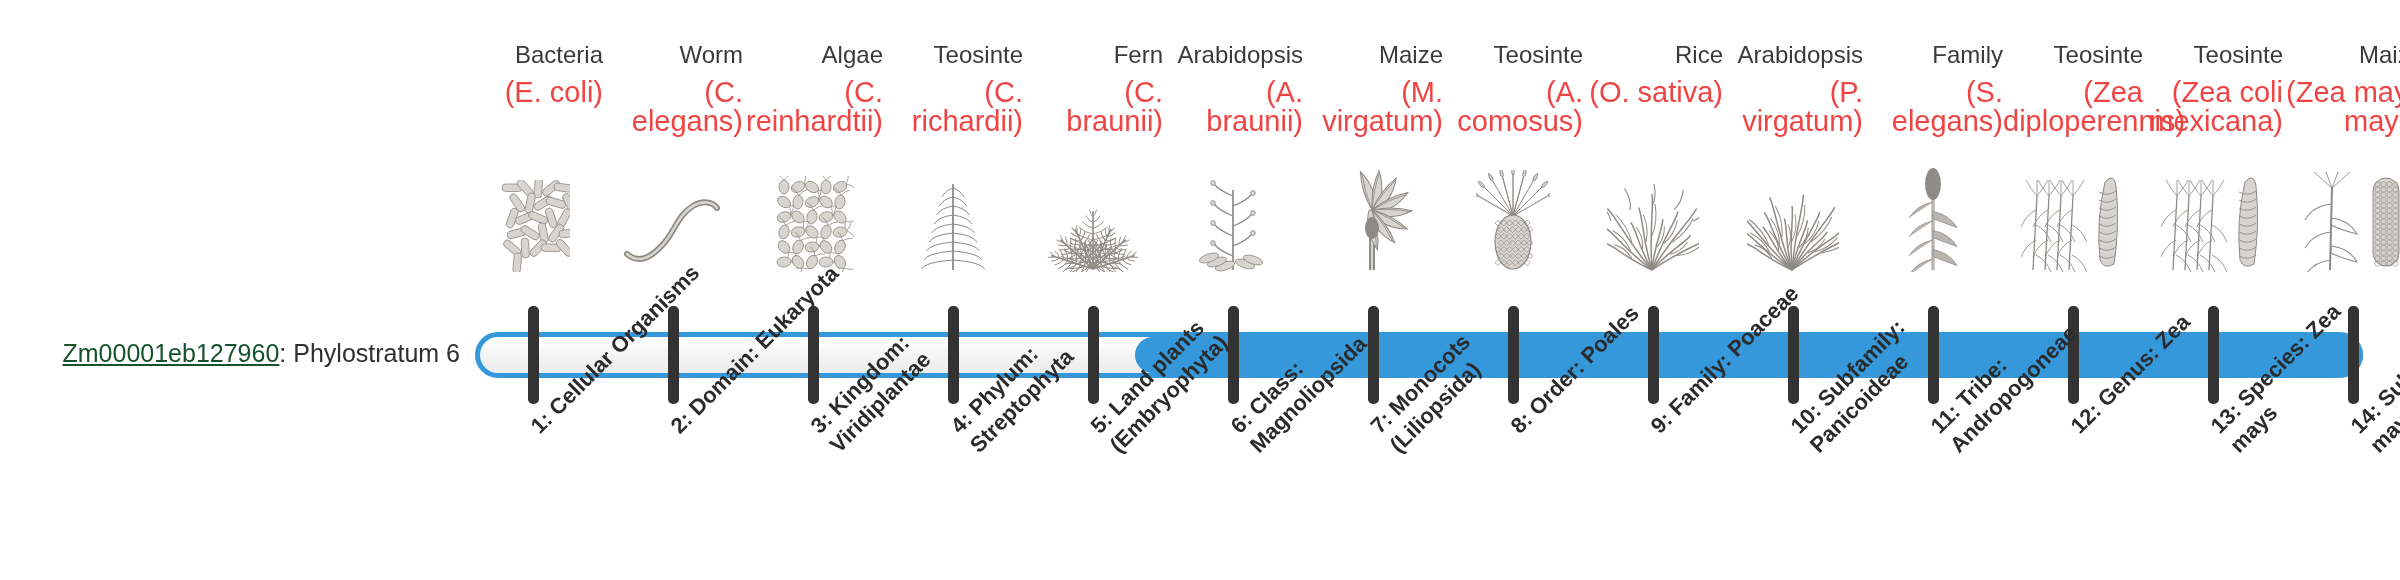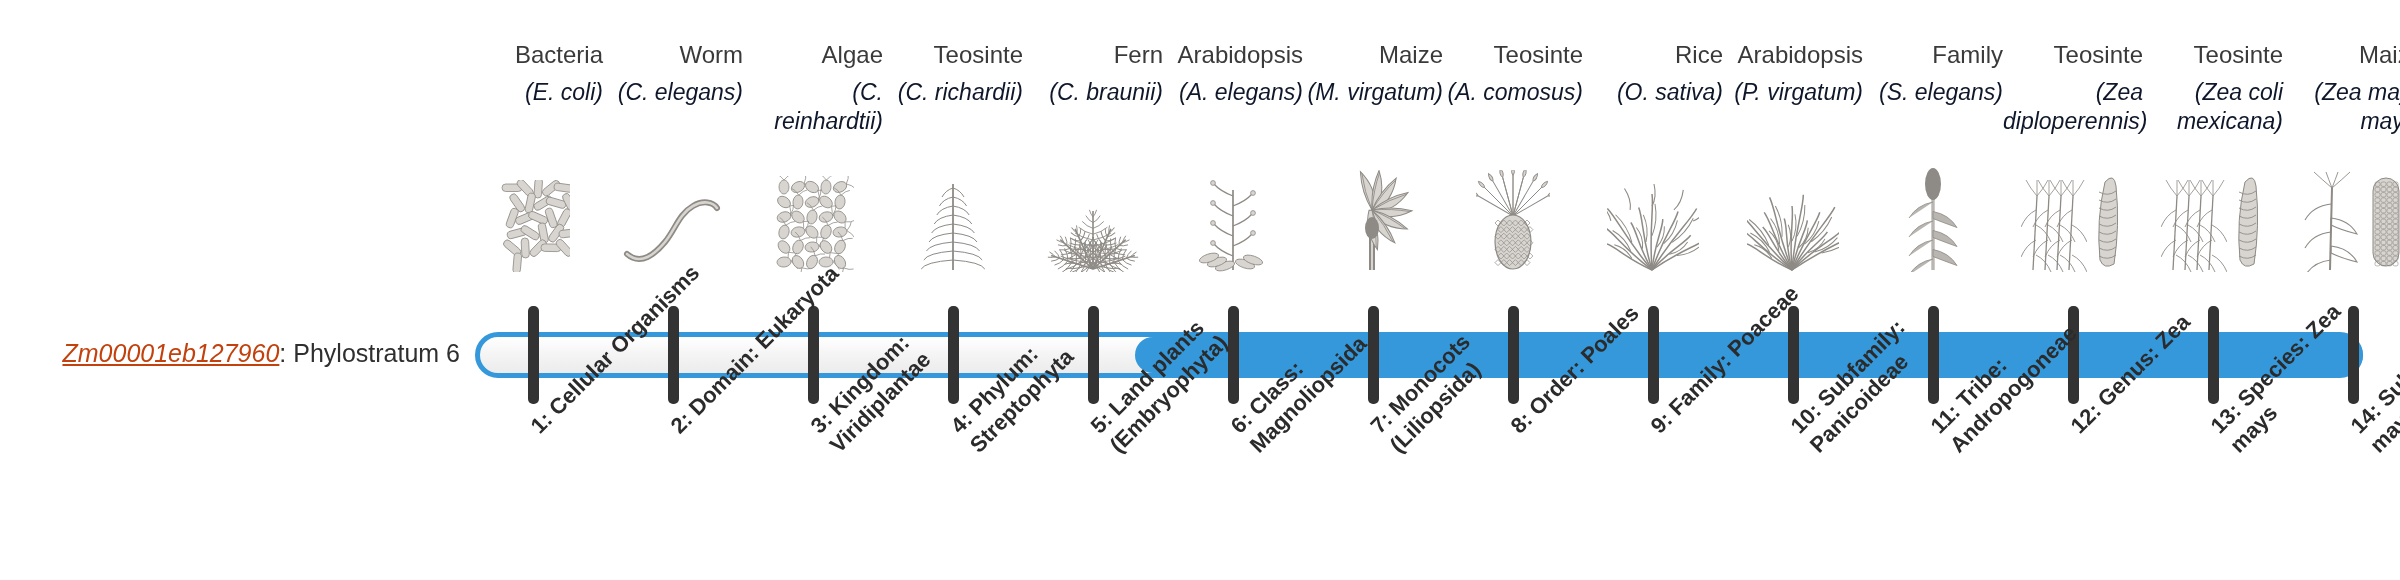--- a/index.html
+++ b/index.html
@@ -25,45 +25,43 @@
     left: 40px;
     top: 338px;
     width: 420px;
     text-align: right;
     font-size: 25px;
     line-height: 1.2;
     white-space: nowrap;
     color: #2f2f2f;
   }
   #gene-label .gene-id {
-    color: #c2410c;
+    color: #14532d;
     text-decoration: underline;
     cursor: pointer;
-    font-style: italic;
   }
 
   
   .species-col {
     position: absolute;
     top: 40px;
     width: 140px;
     text-align: right;
   }
   .species-common {
     font-size: 24px;
     line-height: 30px;
     color: #3a3a3a;
     white-space: nowrap;
     overflow: visible;
   }
   .species-sci {
-    font-size: 23px;
+    font-size: 29px;
     line-height: 29px;
-    font-style: italic;
-    color: #0f172a;
+    color: #ef4444;
     margin-top: 8px;
     word-break: normal;
   }
 
   
   .organism-art {
     position: absolute;
     top: 172px;
     width: 140px;
     height: 100px;
@@ -146,21 +144,21 @@
       <div class="species-col" style="left: 883px;">
         <div class="species-common">Teosinte</div>
         <div class="species-sci">(C. richardii)</div>
       </div>
       <div class="species-col" style="left: 1023px;">
         <div class="species-common">Fern</div>
         <div class="species-sci">(C. braunii)</div>
       </div>
       <div class="species-col" style="left: 1163px;">
         <div class="species-common">Arabidopsis</div>
-        <div class="species-sci">(A. elegans)</div>
+        <div class="species-sci">(A. braunii)</div>
       </div>
       <div class="species-col" style="left: 1303px;">
         <div class="species-common">Maize</div>
         <div class="species-sci">(M. virgatum)</div>
       </div>
       <div class="species-col" style="left: 1443px;">
         <div class="species-common">Teosinte</div>
         <div class="species-sci">(A. comosus)</div>
       </div>
       <div class="species-col" style="left: 1583px;">

